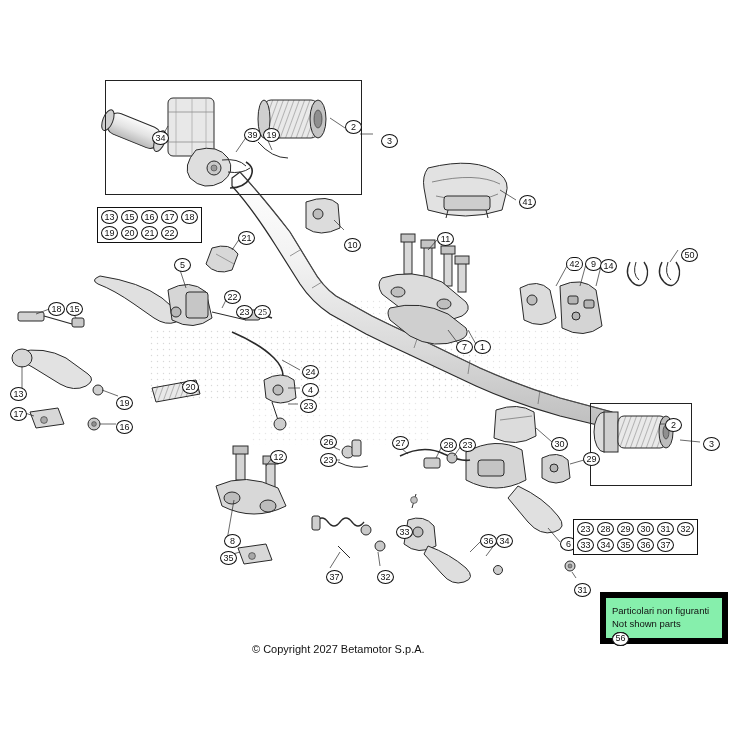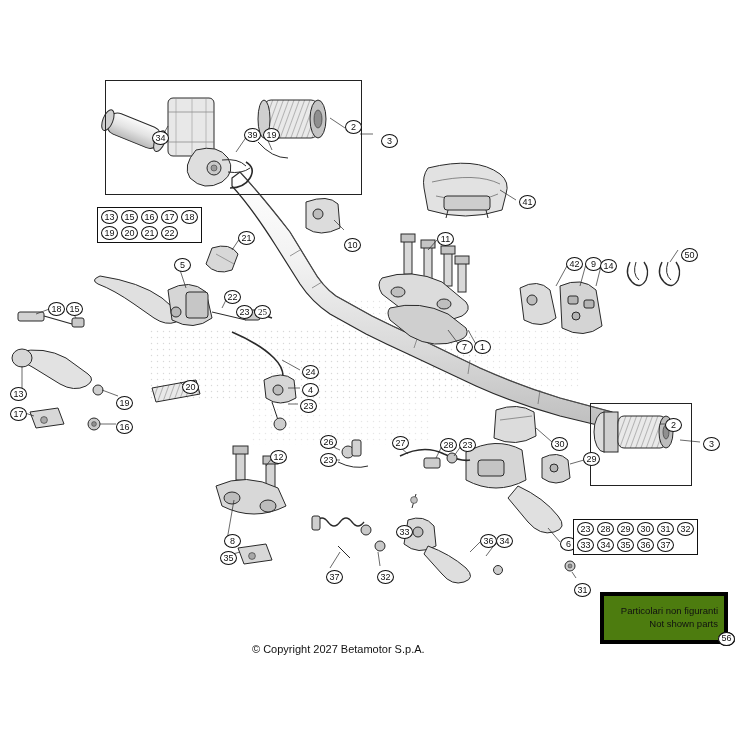--- a/index.html
+++ b/index.html
@@ -63,26 +63,26 @@
     position: static;
   }
   
   .frame {
     position: absolute;
     border: 1px solid #222;
     background: transparent;
   }
   .notshown {
     position: absolute;
-    border: 4px solid #000000;
-    background: #4d7c0f;
+    border: 6px solid #000000;
+    background: #86efac;
     box-sizing: border-box;
     display: flex;
     flex-direction: column;
-    align-items: flex-end;
+    align-items: flex-start;
     justify-content: center;
     gap: 2px;
     padding: 4px 6px;
   }
   .notshown .line {
     font-size: 9.5px;
     color: #111;
     white-space: nowrap;
   }
   .notshown .row {
@@ -385,21 +385,21 @@
 
   <div class="balloon" style="left:345px; top:120px;">2</div>
   <div class="balloon" style="left:381px; top:134px;">3</div>
   <div class="balloon" style="left:152px; top:131px;">34</div>
   <div class="balloon" style="left:244px; top:128px;">39</div>
   <div class="balloon" style="left:263px; top:128px;">19</div>
   <div class="balloon" style="left:519px; top:195px;">41</div>
   <div class="balloon" style="left:344px; top:238px;">10</div>
   <div class="balloon" style="left:437px; top:232px;">11</div>
   <div class="balloon" style="left:681px; top:248px;">50</div>
-  <div class="balloon" style="left:566px; top:257px;">42</div>
+  <div class="balloon" style="left:566px; top:257px;border-radius:7px;">42</div>
   <div class="balloon" style="left:585px; top:257px;">9</div>
   <div class="balloon" style="left:600px; top:259px;">14</div>
   <div class="balloon" style="left:238px; top:231px;">21</div>
   <div class="balloon" style="left:174px; top:258px;">5</div>
   <div class="balloon" style="left:224px; top:290px;">22</div>
   <div class="balloon" style="left:48px; top:302px;">18</div>
   <div class="balloon" style="left:66px; top:302px;">15</div>
   <div class="balloon" style="left:236px; top:305px;">23</div>
   <div class="balloon" style="left:254px; top:305px;font-family:Liberation Serif, serif;">25</div>
   <div class="balloon" style="left:456px; top:340px;">7</div>

